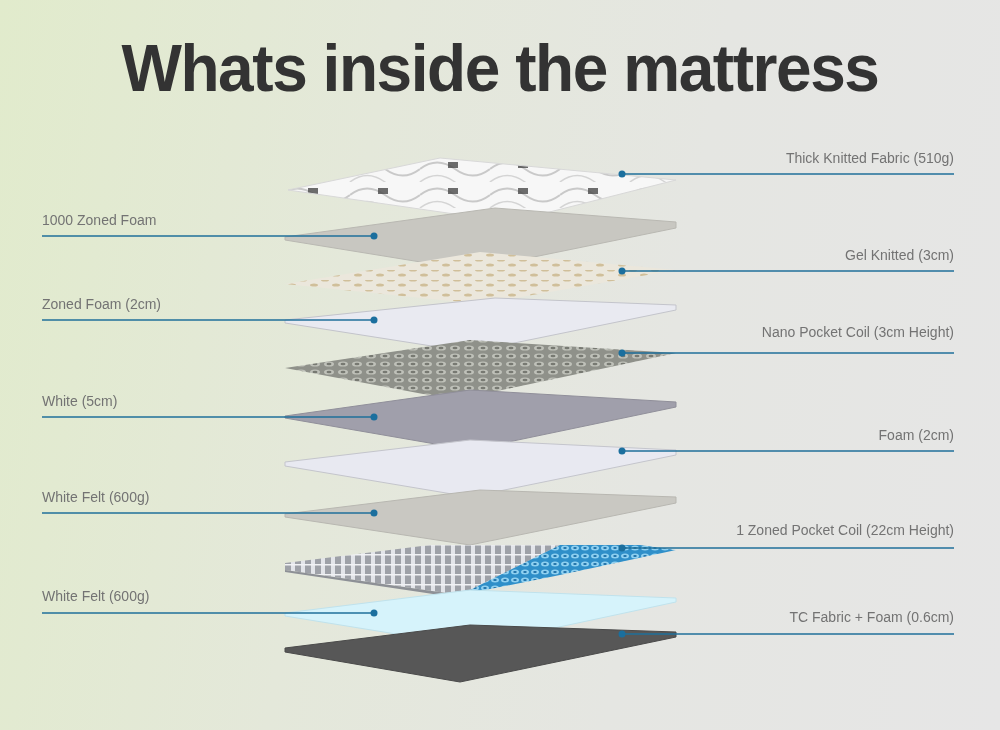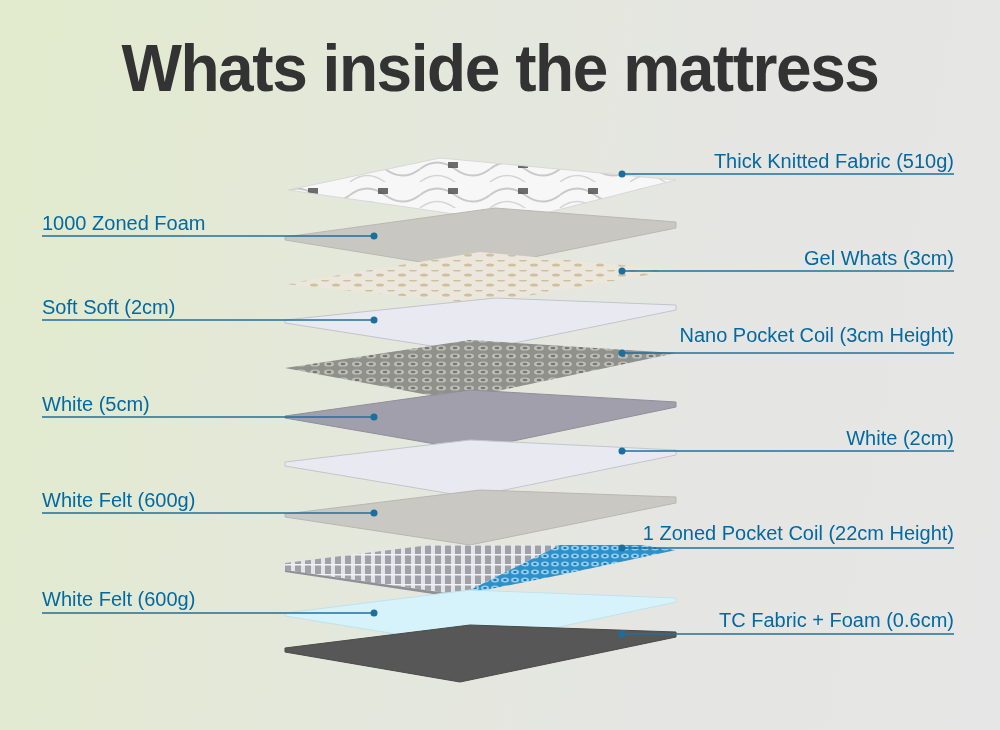--- a/index.html
+++ b/index.html
@@ -9,21 +9,21 @@
     font-family: "Liberation Sans", sans-serif;
   }
   .title {
     position:absolute; left:0; right:0; top:30px; text-align:center;
     font-family: "Liberation Sans", sans-serif; font-weight:bold;
     font-size:66px; color:#333333; letter-spacing:-1.5px;
     transform: scaleX(0.97);
   }
   svg.layers { position:absolute; left:0; top:0; }
   .label {
-    position:absolute; font-size:20px; color:#0369a1; white-space:nowrap;
+    position:absolute; font-size:14px; color:#737373; white-space:nowrap;
     font-family: "Liberation Sans", sans-serif;
   }
   .label.left { left:42px; }
   .label.right { right:46px; text-align:right; }
 </style>
 </head>
 <body>
 
 <div class="title">Whats inside the mattress</div>
 
@@ -126,23 +126,23 @@
     <line x1="622" y1="451" x2="954" y2="451"></line>
       <circle cx="622" cy="451" r="3.5" stroke="none"></circle>
     <line x1="622" y1="548" x2="954" y2="548"></line>
       <circle cx="622" cy="548" r="3.5" stroke="none"></circle>
     <line x1="622" y1="634" x2="954" y2="634"></line>
       <circle cx="622" cy="634" r="3.5" stroke="none"></circle>
   </g>
 </svg>
 
 <div class="label left" style="top:212px">1000 Zoned Foam</div>
-<div class="label left" style="top:296px">Soft Soft (2cm)</div>
+<div class="label left" style="top:296px">Zoned Foam (2cm)</div>
 <div class="label left" style="top:393px">White (5cm)</div>
 <div class="label left" style="top:489px">White Felt (600g)</div>
 <div class="label left" style="top:588px">White Felt (600g)</div>
 
 <div class="label right" style="top:150px">Thick Knitted Fabric (510g)</div>
-<div class="label right" style="top:247px">Gel Whats (3cm)</div>
+<div class="label right" style="top:247px">Gel Knitted (3cm)</div>
 <div class="label right" style="top:324px">Nano Pocket Coil (3cm Height)</div>
-<div class="label right" style="top:427px">White (2cm)</div>
+<div class="label right" style="top:427px">Foam (2cm)</div>
 <div class="label right" style="top:522px">1 Zoned Pocket Coil (22cm Height)</div>
 <div class="label right" style="top:609px">TC Fabric + Foam (0.6cm)</div>
 
 </body></html>

